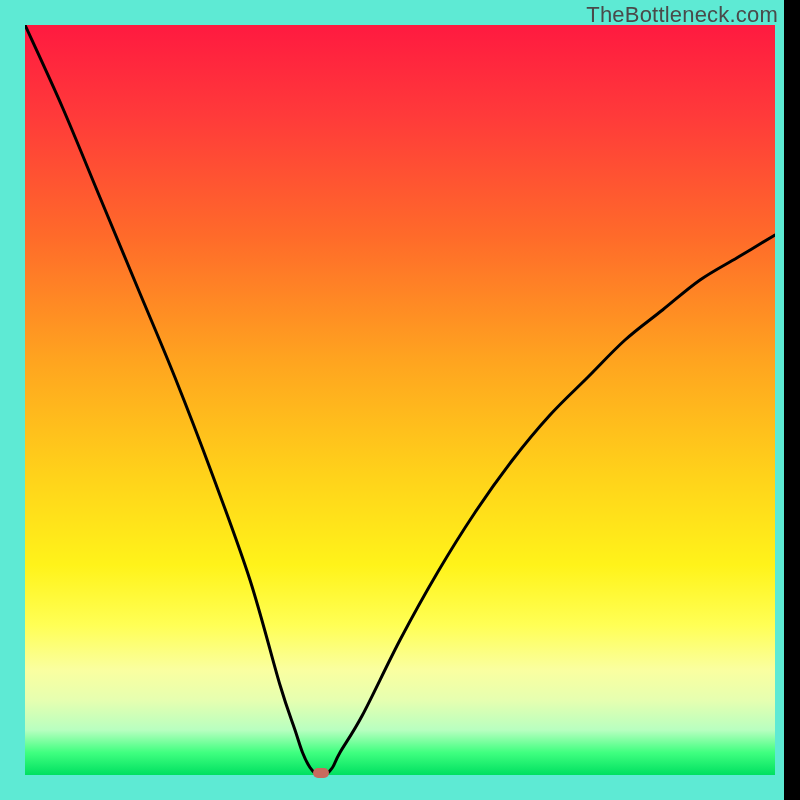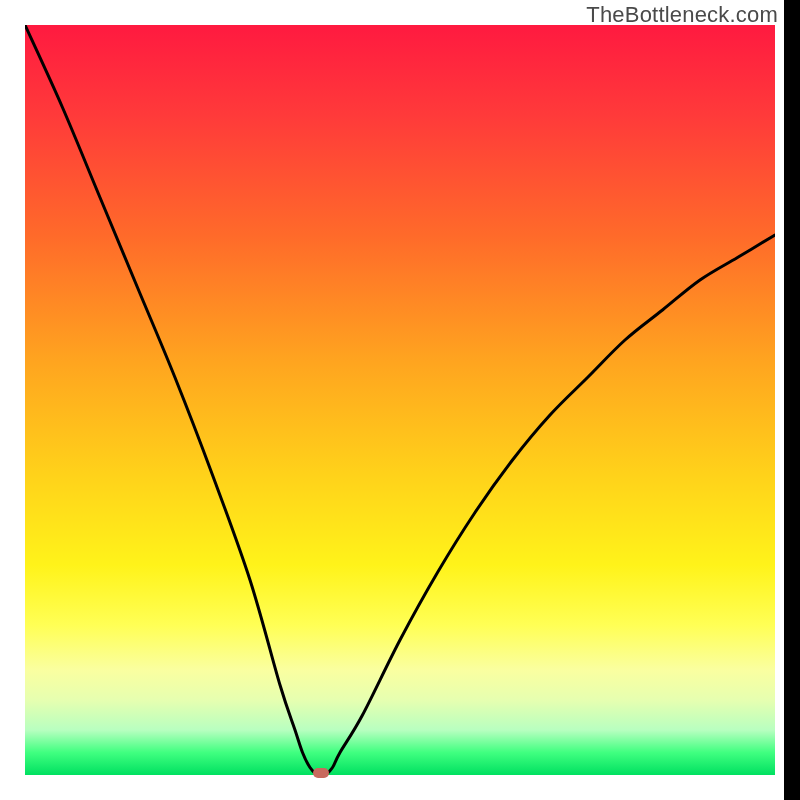--- a/index.html
+++ b/index.html
@@ -1,21 +1,21 @@
 <!DOCTYPE html>
 <html><head>
 <meta charset="utf-8">
 <style>
   * { margin: 0; padding: 0; box-sizing: border-box; }
   html, body { width: 800px; height: 800px; overflow: hidden; background: #000; }
   .frame {
     position: relative;
     width: 784px;
     height: 800px;
-    background: #ffffff;
+    background: #5eead4;
   }
   .plot-area {
     position: absolute;
     left: 25px;
     top: 25px;
     width: 750px;
     height: 750px;
     background: linear-gradient(to bottom,
       #ff1a40 0%,
       #ff3a3a 12%,

